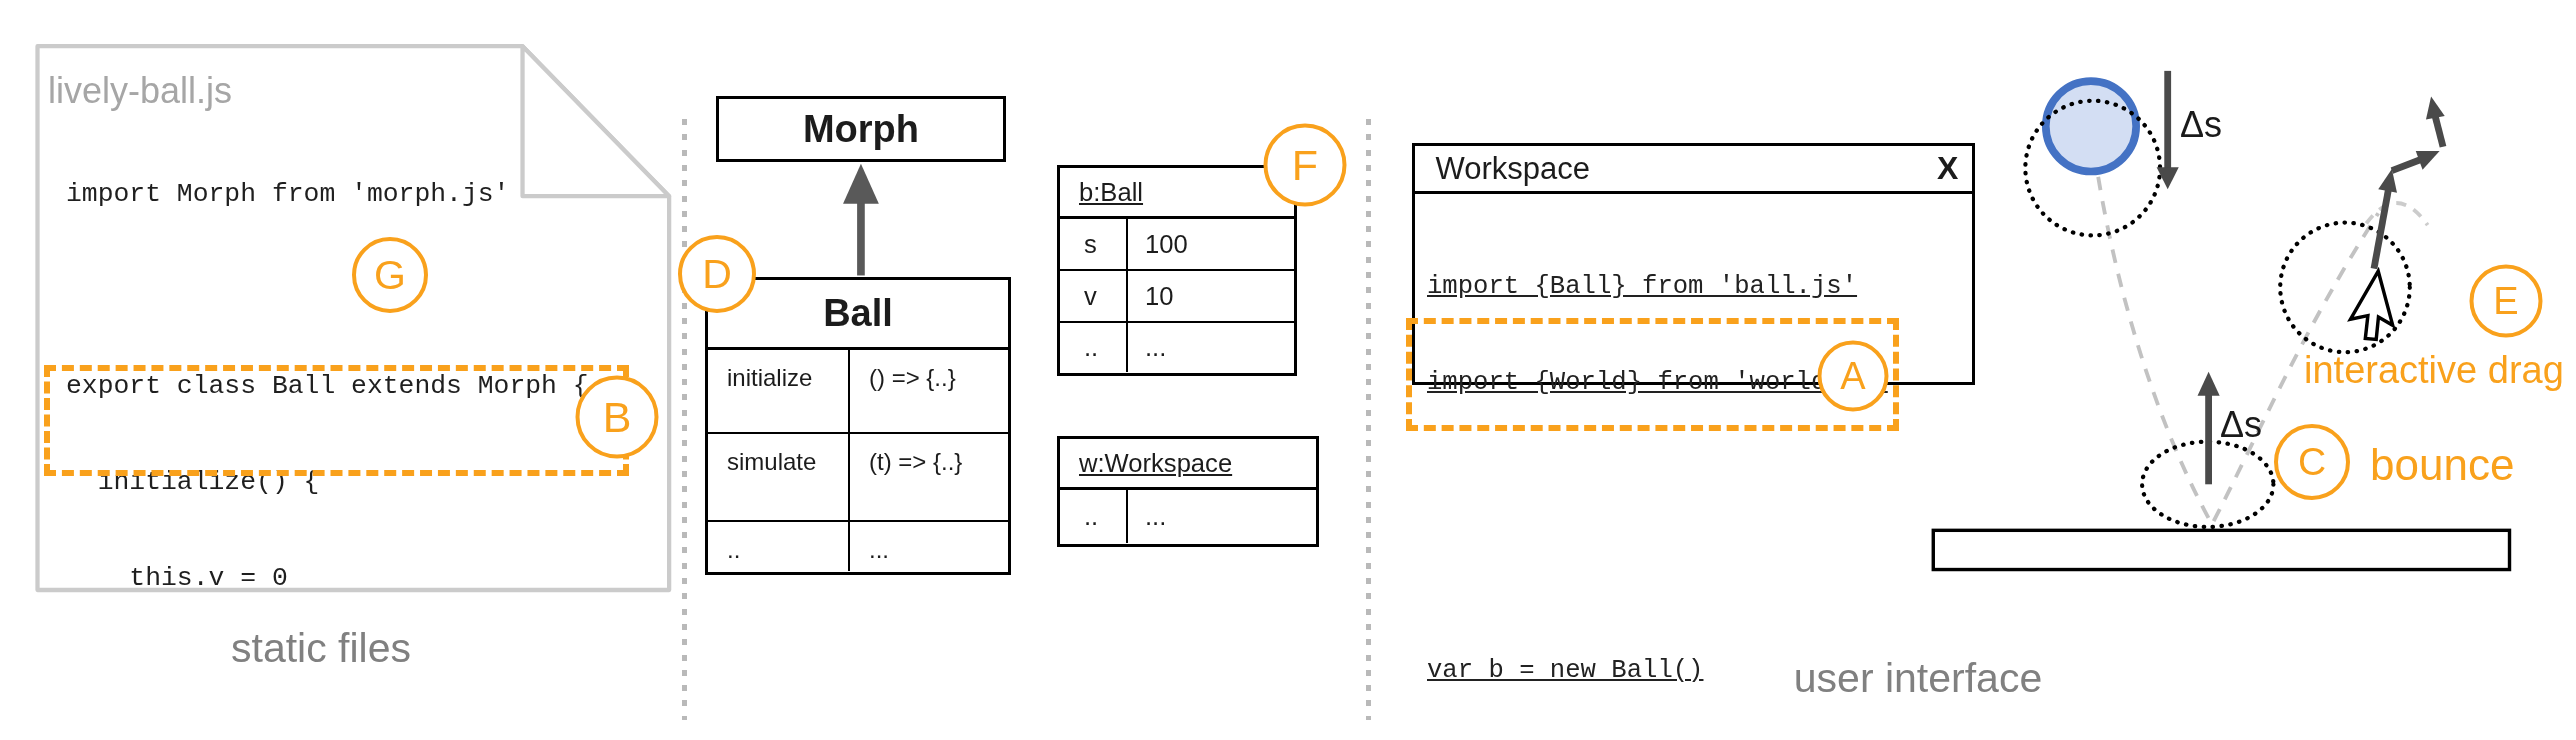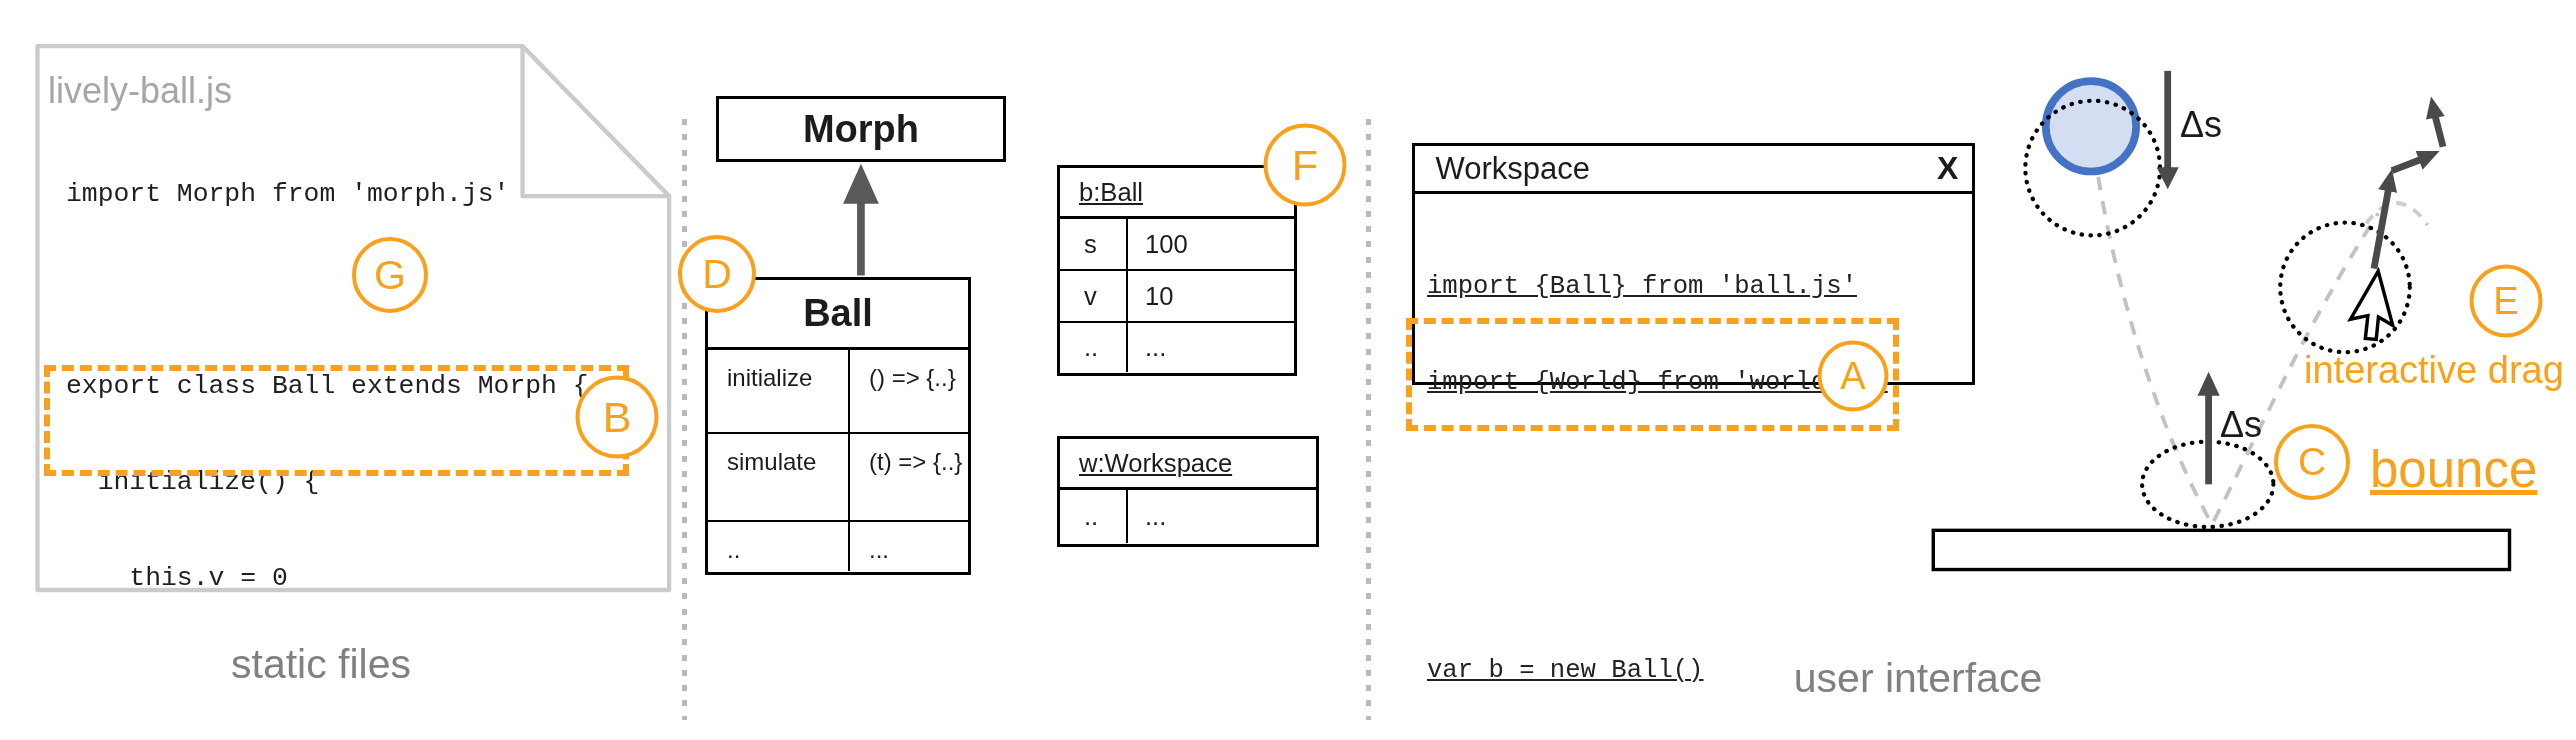--- a/index.html
+++ b/index.html
@@ -122,27 +122,27 @@
 
   <div class="dash-box" style="left:44px;top:365px;width:585px;height:111px;z-index:4;"></div>
 
   <div class="badge" style="left:390px;top:275px;width:68px;height:68px;font-size:41px;">
     <span>G</span>
   </div>
   <div class="badge" style="left:617px;top:417px;width:75px;height:75px;font-size:43px;">
     <span>B</span>
   </div>
 
-  <div class="section-label" style="left:321px;top:664px;">static files</div>
+  <div class="section-label" style="left:321px;top:648px;">static files</div>
 
   <div class="morph-box">
     <span>Morph</span>
   </div>
 
-  <div class="tbl" style="left:705px;top:277px;width:266px;height:298px;">
+  <div class="tbl" style="left:705px;top:277px;width:306px;height:298px;">
     <div class="hdr ball-hdr" style="height:70px;">Ball</div>
     <div class="grid2" style="grid-template-columns:142px 1fr;grid-template-rows:84px 88px 49px;">
       <div class="cell c1 ball-cell">initialize</div>
       <div class="cell ball-cell">() =&gt; {..}</div>
       <div class="cell c1 ball-cell">simulate</div>
       <div class="cell ball-cell">(t) =&gt; {..}</div>
       <div class="cell c1 last ball-cell">..</div>
       <div class="cell last ball-cell">...</div>
     </div>
   </div>
@@ -196,21 +196,21 @@
   <div class="badge" style="left:1853px;top:376px;width:63px;height:63px;font-size:38px;">
     <span>A</span>
   </div>
 
   <div class="ds-label" style="left:2180px;top:104px;">Δs</div>
   <div class="ds-label" style="left:2220px;top:404px;">Δs</div>
 
   <div class="badge" style="left:2312px;top:462px;width:68px;height:68px;font-size:39px;">
     <span>C</span>
   </div>
-  <div class="orange-label" style="left:2370px;top:440px;font-size:51px;text-decoration:underline;">bounce</div>
+  <div class="orange-label" style="left:2370px;top:440px;font-size:44px;">bounce</div>
 
   <div class="badge" style="left:2506px;top:301px;width:65px;height:65px;font-size:38px;">
     <span>E</span>
   </div>
   <div class="orange-label" style="left:2304px;top:349px;font-size:38px;white-space:nowrap;">interactive drag</div>
 
   <div class="section-label" style="left:1918px;top:678px;">user interface</div>
 
 </div>
 

